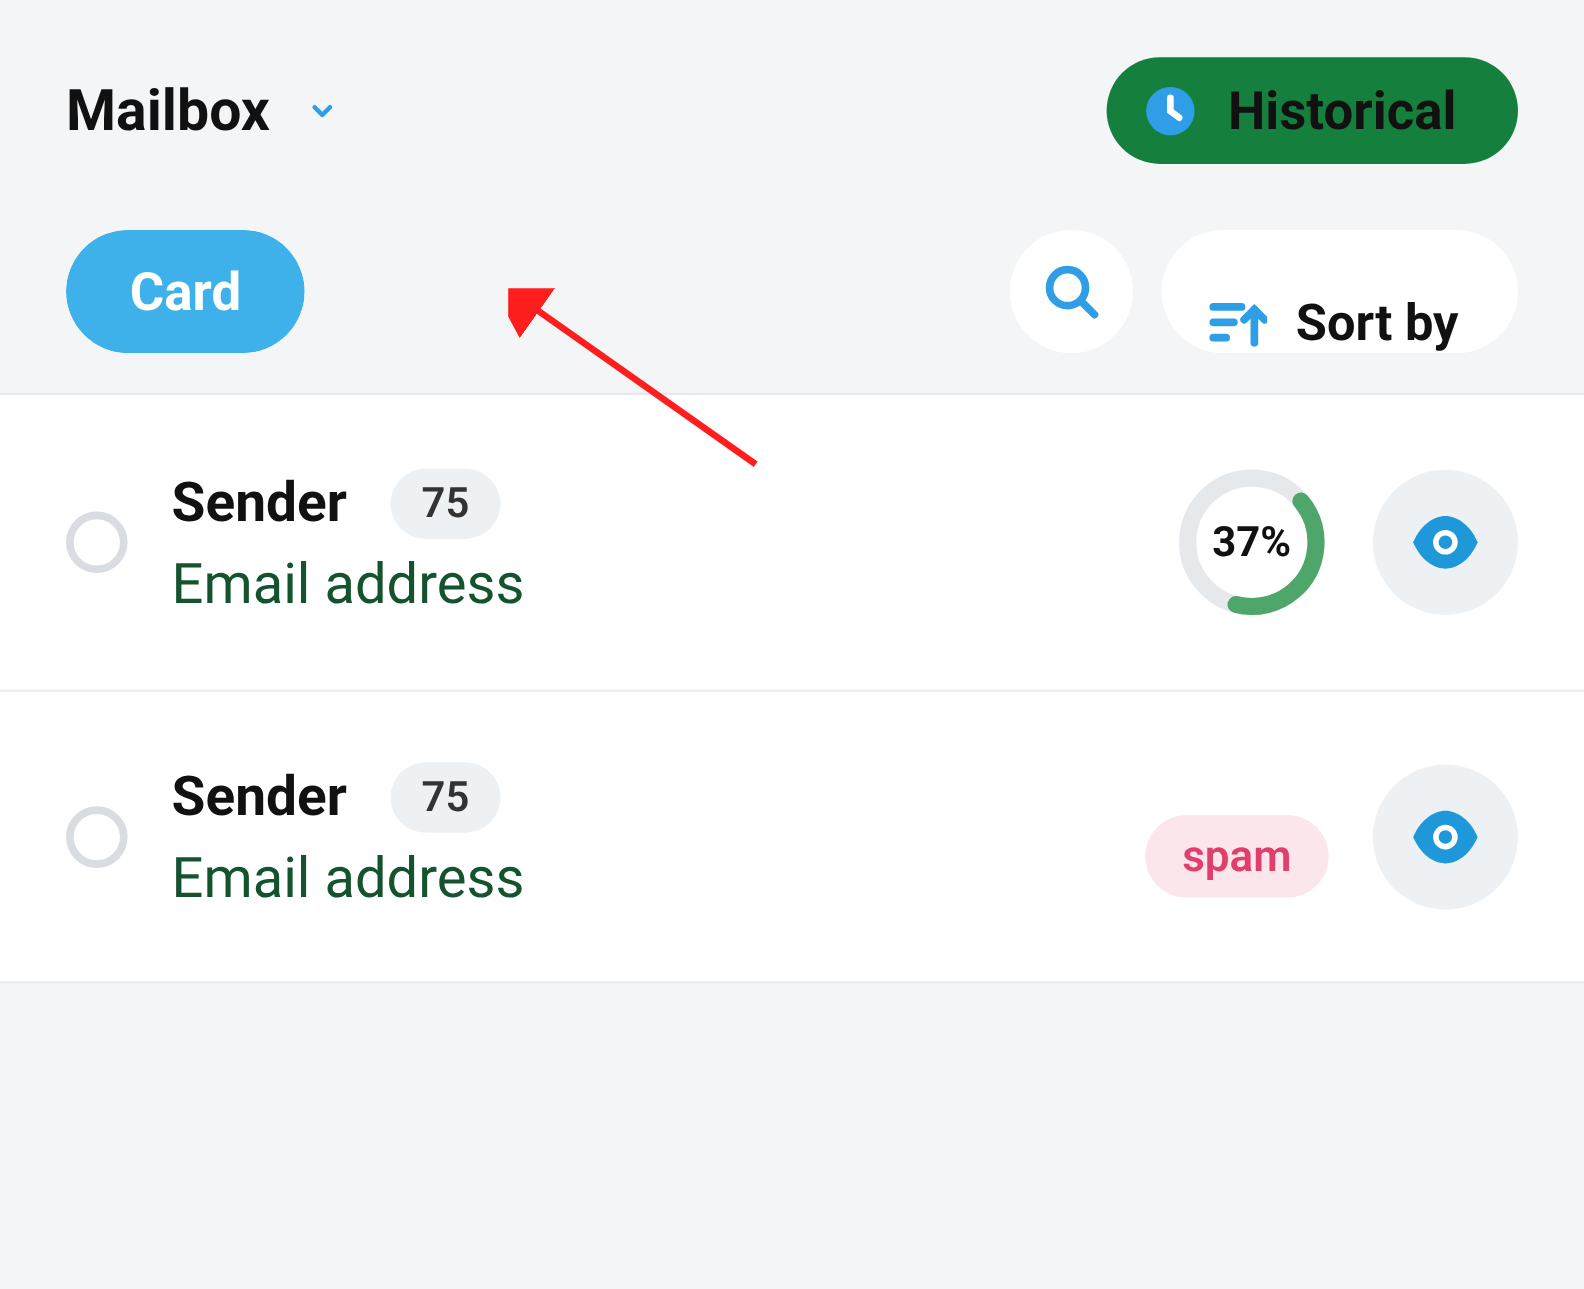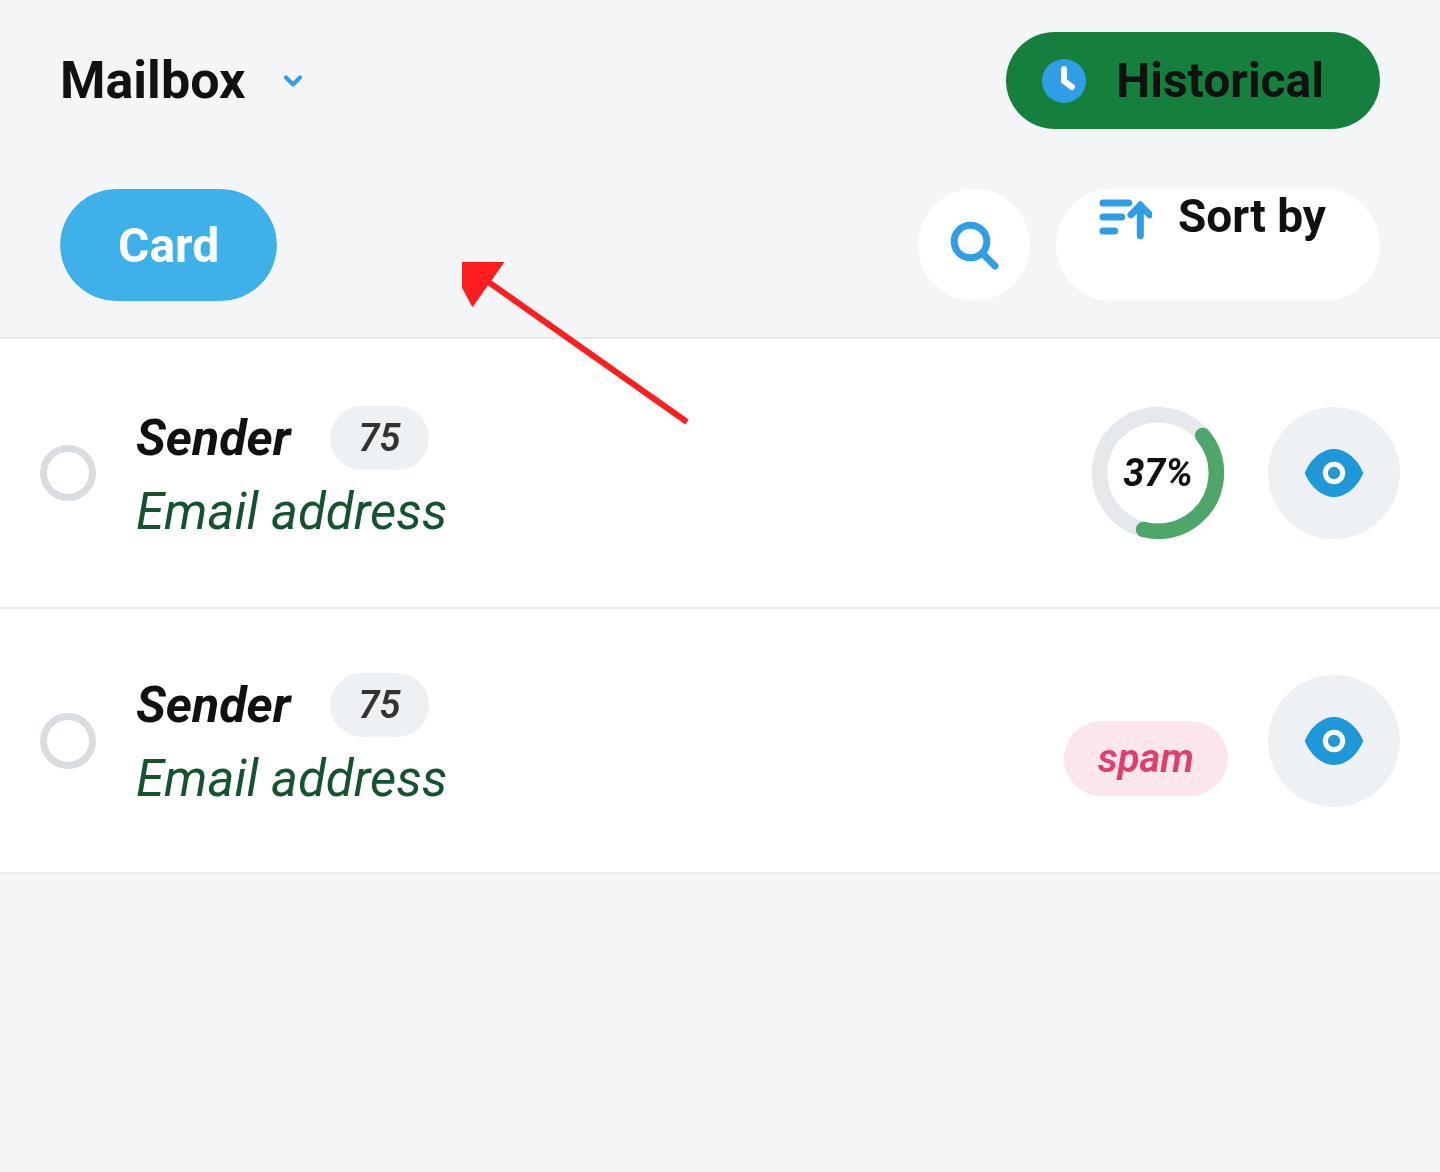--- a/index.html
+++ b/index.html
@@ -7,21 +7,21 @@
     font-family: -apple-system, BlinkMacSystemFont, "Segoe UI", Roboto, Arial, sans-serif;
     width: 1440px;
     height: 1172px;
     background: #f3f5f7;
     overflow: hidden;
     position: relative;
   }
 
   
   .header {
-    padding: 32px 60px 0 60px;
+    padding: 52px 60px 0 60px;
     display: flex;
     justify-content: space-between;
     align-items: center;
     text-align: right;
   }
   .title-wrap {
     display: flex;
     align-items: center;
     gap: 34px;
   }
@@ -91,36 +91,35 @@
     justify-content: center;
     cursor: pointer;
   }
   .search-ico { width: 56px; height: 56px; }
   .sort-btn {
     background: #fff;
     border-radius: 70px;
     height: 112px;
     padding: 0 54px 0 40px;
     display: flex;
-    align-items: flex-start;
+    align-items: flex-end;
     gap: 26px;
     cursor: pointer;
   }
   .sort-ico { width: 56px; height: 56px; }
   .sort-label { font-size: 46px; font-weight: 700; color: #111; }
 
   
   .list { background: #fff; border-top: 2px solid #e4e7eb; }
   .row {
     display: flex;
     align-items: center;
-    padding: 64px 40px;
+    padding: 64px 60px;
     border-bottom: 2px solid #e9ecef;
     gap: 40px;
-    font-style: italic;
   }
   .radio {
     width: 56px; height: 56px;
     border: 7px solid #d9dde2;
     border-radius: 50%;
     cursor: pointer;
     flex-shrink: 0;
   }
   .row-main { flex: 1; display: flex; flex-direction: column; gap: 12px; }
   .row-top { display: flex; align-items: center; gap: 40px; }

